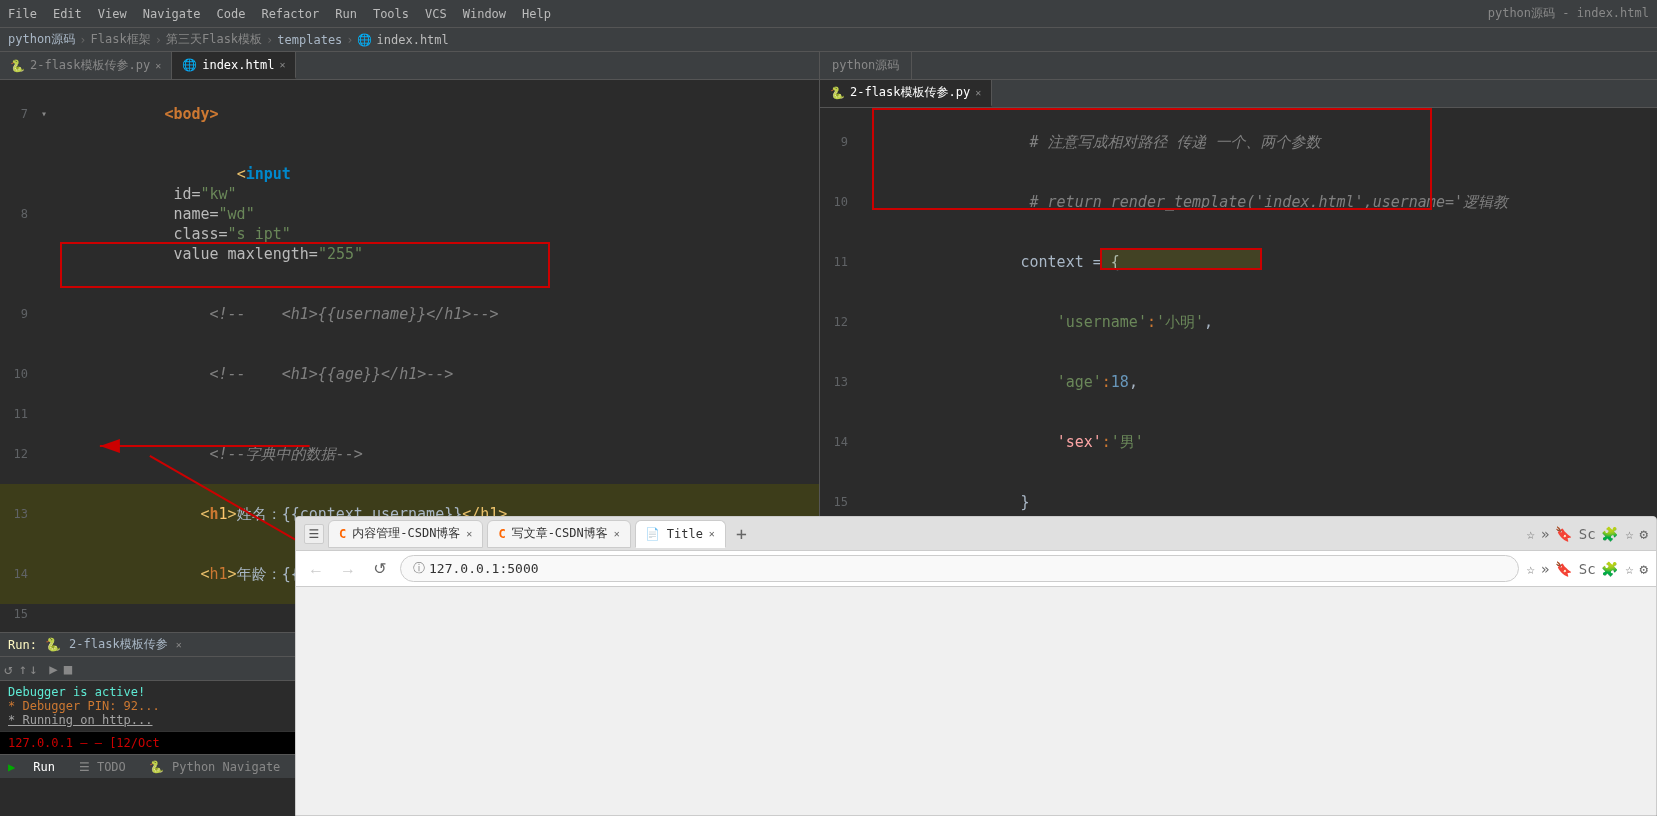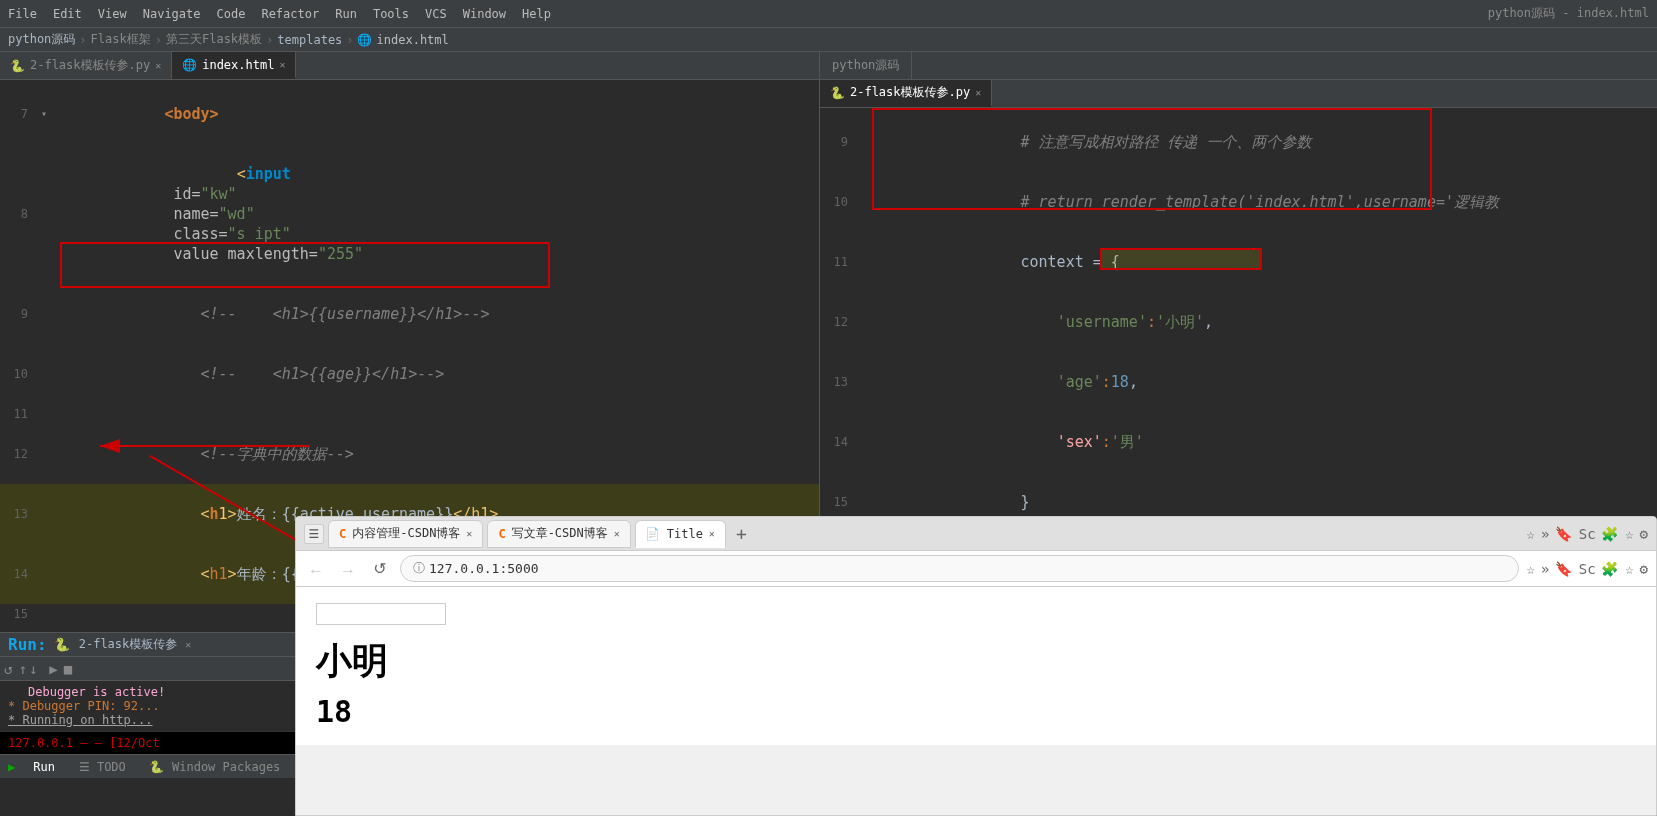--- a/index.html
+++ b/index.html
@@ -139,21 +139,21 @@
 
     .line-content {
       flex: 1;
       padding-left: 4px;
       white-space: pre;
       font-size: 15px;
     }
 
     
     .kw { color: #cc7832; font-weight: bold; }
-    .comment { color: #808080; font-style: italic; }
+    .comment { color: #808080; font-style: italic; margin-left: 9px; }
 
     
     .annotation-box {
       position: absolute;
       border: 2px solid #cc0000;
       pointer-events: none;
       z-index: 10;
     }
 
     
@@ -179,21 +179,21 @@
 
     .run-bar {
       display: flex;
       align-items: center;
       gap: 8px;
       background: #3c3f41;
       padding: 2px 8px;
       height: 24px;
       border-bottom: 1px solid #555;
     }
-    .run-bar .run-label { color: #0ea5e9; font-size: 16px; font-weight: bold; }
+    .run-bar .run-label { color: #fef9c3; font-size: 12px; }
     .run-tab { color: #a9b7c6; font-size: 12px; display: flex; align-items: center; gap: 3px; }
 
     .run-toolbar {
       display: flex;
       align-items: center;
       gap: 2px;
       padding: 2px 4px;
       background: #3c3f41;
       border-bottom: 1px solid #555;
       height: 24px;
@@ -495,21 +495,21 @@
           <span class="line-gutter"></span>
           <span class="line-content comment">
             &nbsp;&nbsp;&nbsp;&nbsp;<span style="color:#808080">&lt;!--字典中的数据--&gt;</span>
           </span>
         </div>
 
         <div class="code-line highlight-line">
           <span class="line-num">13</span>
           <span class="line-gutter"></span>
           <span class="line-content">
-            &nbsp;&nbsp;&nbsp;&nbsp;<span style="color:#e8bf6a">&lt;</span><span style="color:#cc7832; font-weight:bold">h</span><span style="color:#ffc66d">1</span><span style="color:#e8bf6a">&gt;</span><span style="color:#a9b7c6">姓名：{{active.username}}</span><span style="color:#e8bf6a">&lt;/h1&gt;</span>
+            &nbsp;&nbsp;&nbsp;&nbsp;<span style="color:#e8bf6a">&lt;</span><span style="color:#cc7832; font-weight:bold">h</span><span style="color:#ffc66d">1</span><span style="color:#e8bf6a">&gt;</span><span style="color:#a9b7c6">姓名：{{context.username}}</span><span style="color:#e8bf6a">&lt;/h1&gt;</span>
           </span>
         </div>
 
         <div class="code-line highlight-line">
           <span class="line-num">14</span>
           <span class="line-gutter"></span>
           <span class="line-content">
             &nbsp;&nbsp;&nbsp;&nbsp;<span style="color:#e8bf6a">&lt;</span><span style="color:#cc7832; font-weight:normal">h1</span><span style="color:#e8bf6a">&gt;</span><span style="color:#a9b7c6">年龄：{{context['age']}}</span><span style="color:#e8bf6a">&lt;/h1&gt;</span>
           </span>
         </div>
@@ -550,38 +550,38 @@
       <div class="run-toolbar">
         <span style="color:#888; font-size:14px; cursor:pointer;">↺</span>
         <span style="color:#888; font-size:14px; cursor:pointer; margin-left:4px;">↑</span>
         <span style="color:#888; font-size:14px; cursor:pointer;">↓</span>
         <span style="margin-left:8px;"></span>
         <span style="color:#888; font-size:14px; cursor:pointer;">▶</span>
         <span style="color:#888; font-size:14px; cursor:pointer; margin-left:4px;">■</span>
       </div>
       <div class="run-content">
         <div>
-          <span style="color:#f9a8d4;margin-left:20px;">Debugger is active!</span>
+          <span style="color:#5eead4;">Debugger is active!</span>
         </div>
         <div>
           <span style="color:#cc7832;"> * Debugger PIN: 92...</span>
         </div>
         <div>
           <span style="color:#a3a3a3;text-decoration:underline;"> * Running on http...</span>
         </div>
       </div>
       <div style="background:#000; padding: 4px 8px; font-size:12px; color:#cc0000; font-family: monospace; border-top: 1px solid #333;">
         <span>127.0.0.1 – – [12/Oct</span>
       </div>
 
       <div style="background: #3c3f41; display:flex; align-items:center; border-top:1px solid #555; height:24px; padding: 0 8px; gap:4px;">
         <span style="color:#00aa00; font-size:12px; margin-right:4px;">▶</span>
         <span class="btab active">Run</span>
         <span class="btab">☰ TODO</span>
-        <span class="btab">🐍 Window Packages</span>
+        <span class="btab">🐍 Python Navigate</span>
       </div>
     </div>
   </div>
 
   <div class="editor-right">
 
     <div class="right-panel-header">
       <div class="right-panel-title">python源码</div>
     </div>
 
@@ -753,20 +753,13 @@
       <span class="nav-icon">☆</span>
       <span class="nav-icon">»</span>
       <span class="nav-icon">🔖</span>
       <span class="nav-icon">Sc</span>
       <span class="nav-icon">🧩</span>
       <span class="nav-icon">☆</span>
       <span class="nav-icon">⚙</span>
     </div>
   </div>
 
-  <div class="browser-content">
-    <div style="margin-bottom:10px;">
-      <input class="input-box" type="text" style="border: 1px solid rgb(204, 204, 204); width: 130px; height: 22px; padding: 2px 4px;">
-    </div>
-    <div class="name-heading">小明</div>
-    <div class="age-heading">18</div>
-  </div>
 </div>
 
 </body></html>

